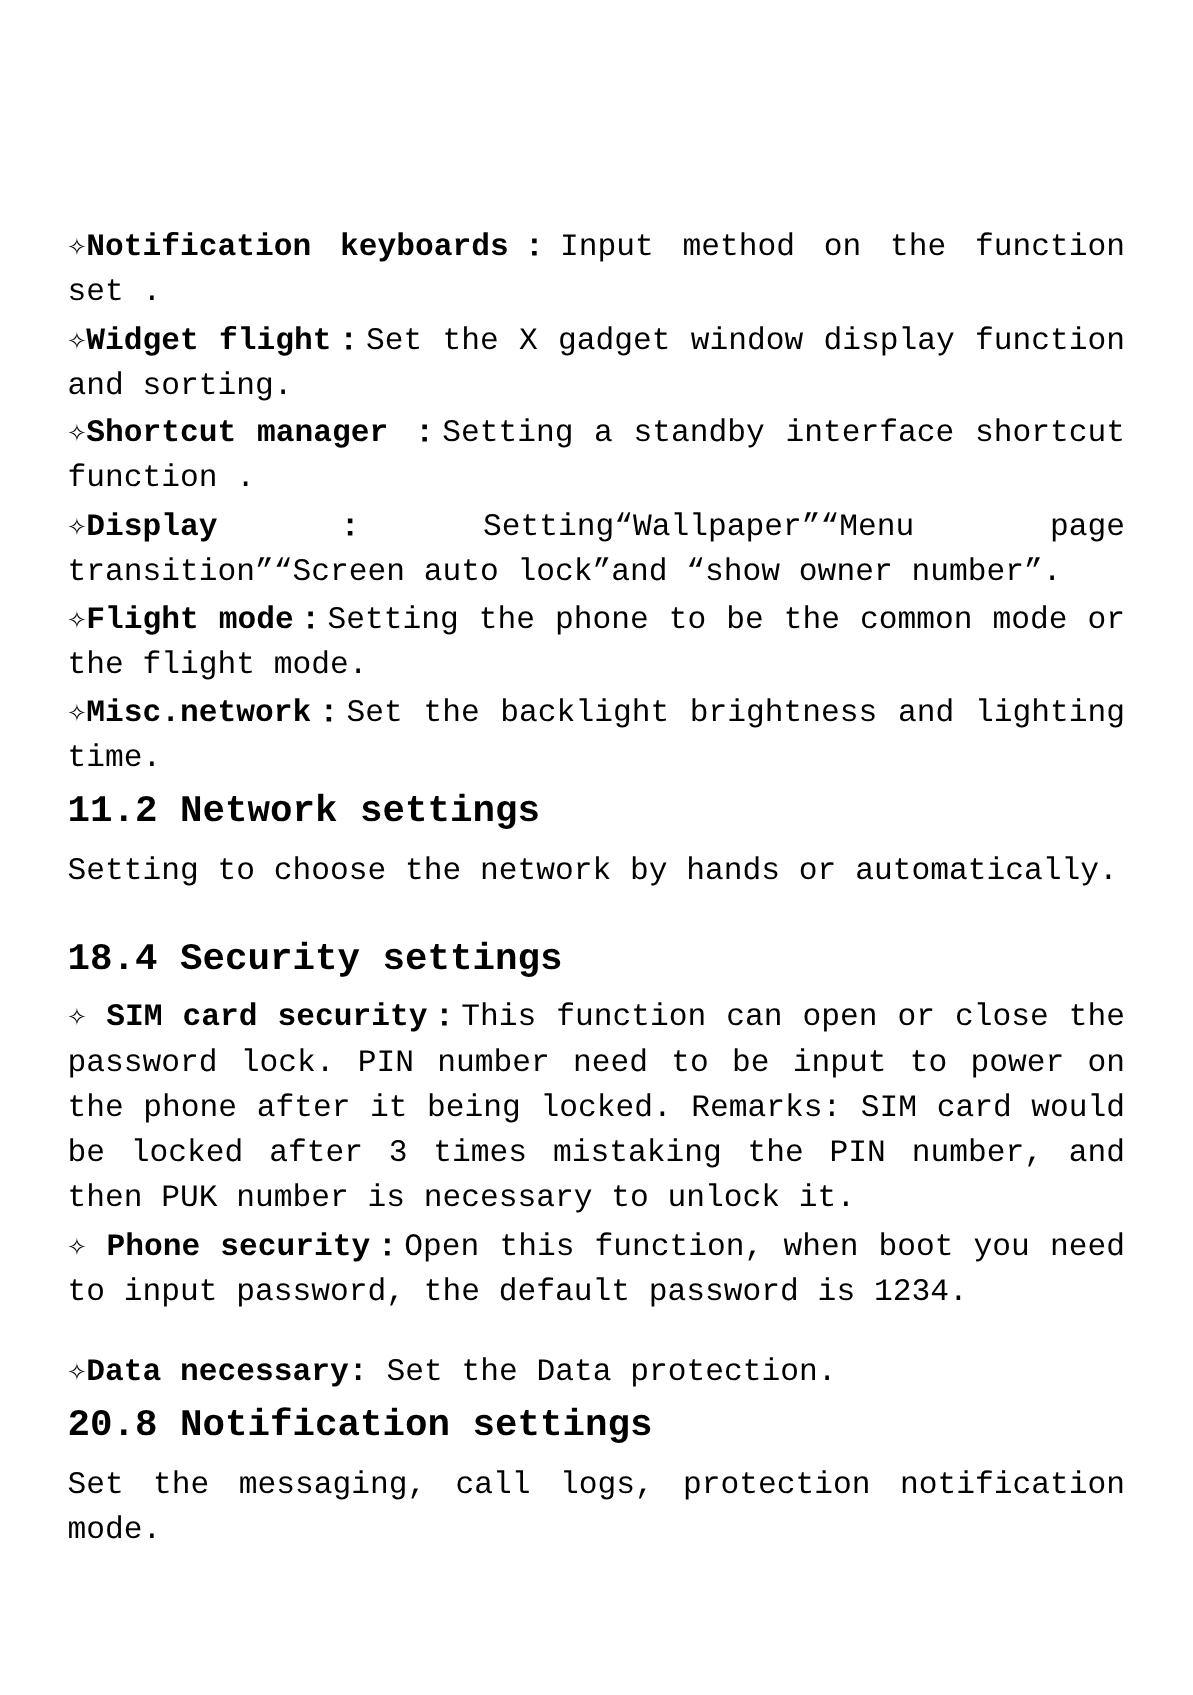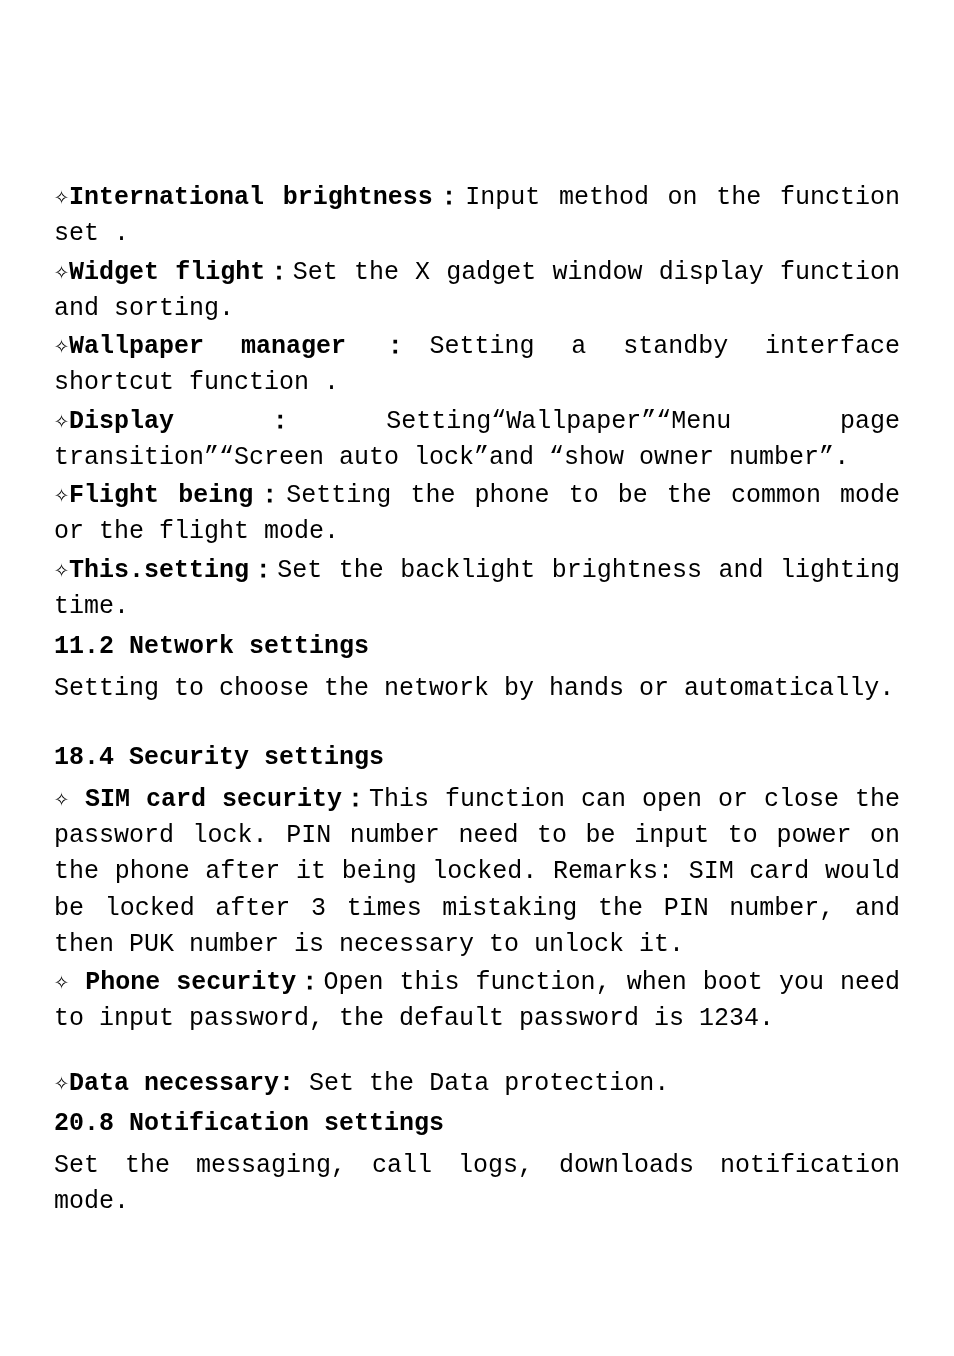--- a/index.html
+++ b/index.html
@@ -16,53 +16,53 @@
     line-height: 1.45;
     color: #000;
     font-weight: 300;
   }
   .para {
     margin: 0 0 2px 0;
     text-align: justify;
     text-justify: inter-word;
   }
   .h2 {
-    font-size: 25px;
+    font-size: 30px;
     font-weight: 900;
     margin: 4px 0 6px 0;
   }
   .b { font-weight: 900; }
   .dia { font-weight: 900; }
   .spacer { height: 26px; }
 </style>
 </head>
 <body>
 
 <p class="para">
-  <span class="dia">✧</span><span class="b">International brightness：</span><span>Input method on the function set .</span>
+  <span class="dia">✧</span><span class="b">Notification keyboards：</span><span>Input method on the function set .</span>
 </p>
 
 <p class="para">
   <span class="dia">✧</span><span class="b">Widget flight：</span><span>Set the X gadget window display function and sorting.</span>
 </p>
 
 <p class="para">
-  <span class="dia">✧</span><span class="b">Wallpaper manager ：</span><span>Setting a standby interface shortcut function .</span>
+  <span class="dia">✧</span><span class="b">Shortcut manager ：</span><span>Setting a standby interface shortcut function .</span>
 </p>
 
 <p class="para">
   <span class="dia">✧</span><span class="b">Display：</span><span>Setting“Wallpaper”“Menu page transition”“Screen auto lock”and “show owner number”.</span>
 </p>
 
 <p class="para">
-  <span class="dia">✧</span><span class="b">Flight being：</span><span>Setting the phone to be the common mode or the flight mode.</span>
+  <span class="dia">✧</span><span class="b">Flight mode：</span><span>Setting the phone to be the common mode or the flight mode.</span>
 </p>
 
 <p class="para">
-  <span class="dia">✧</span><span class="b">This.setting：</span><span>Set the backlight brightness and lighting time.</span>
+  <span class="dia">✧</span><span class="b">Misc.network：</span><span>Set the backlight brightness and lighting time.</span>
 </p>
 
 <p class="h2">11.2 Network settings</p>
 <p class="para">Setting to choose the network by hands or automatically.</p>
 
 <div class="spacer"></div>
 
 <p class="h2">18.4 Security settings</p>
 
 <p class="para">
@@ -73,13 +73,13 @@
   <span class="dia">✧</span><span class="b"> Phone security：</span><span>Open this function, when boot you need to input password, the default password  is 1234.</span>
 </p>
 
 <div class="spacer"></div>
 
 <p class="para">
   <span class="dia">✧</span><span class="b">Data necessary: </span><span>Set the Data protection.</span>
 </p>
 
 <p class="h2">20.8 Notification settings</p>
-<p class="para">Set the messaging, call logs, downloads notification mode.</p>
+<p class="para">Set the messaging, call logs, protection notification mode.</p>
 
 </body></html>

